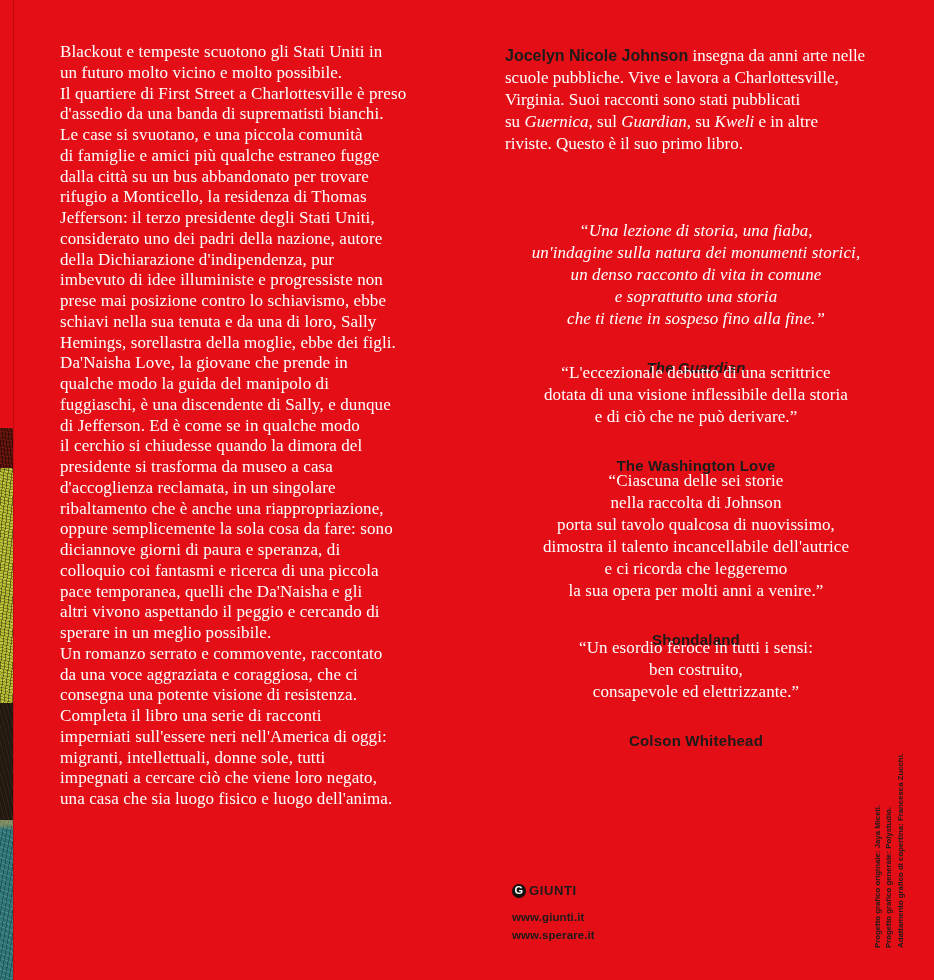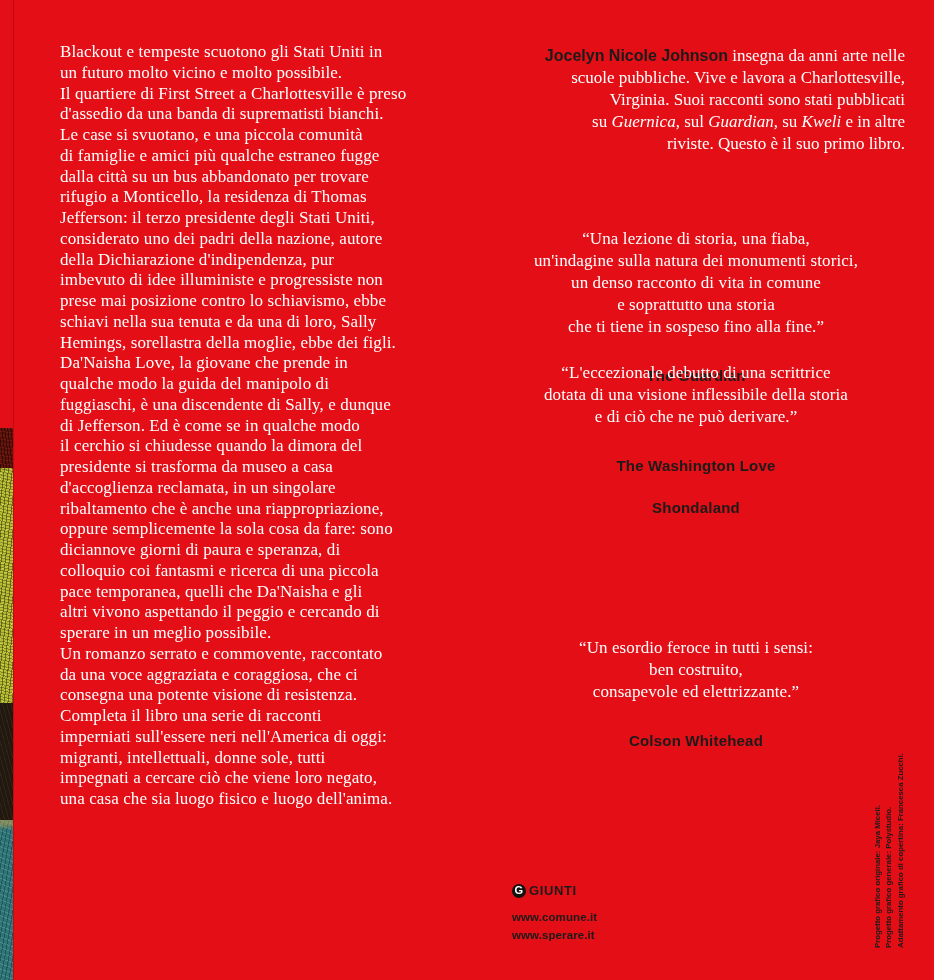--- a/index.html
+++ b/index.html
@@ -38,31 +38,31 @@
   .synopsis{
     position:absolute;left:60px;top:42px;width:410px;
     color:#ffffff;font-size:17px;line-height:20.75px;
     white-space:pre-line;letter-spacing:.1px;
   }
 
   
   .right-col{position:absolute;left:500px;top:0;width:392px;}
   .bio{
     position:absolute;left:5px;top:45px;width:400px;
-    color:#ffffff;font-size:17px;line-height:22px;white-space:pre-line;text-align:right;
+    color:#ffffff;font-size:17px;line-height:22px;white-space:pre-line;text-align:left;
   }
   .seg-name{font-family:"Liberation Sans", sans-serif;font-weight:bold;color:#1d1b1a;font-size:16px;}
   .seg-italic{font-style:italic;}
   .quote{position:absolute;left:0;width:392px;text-align:center;color:#ffffff;}
   .quote-text{font-size:17px;line-height:22px;white-space:pre-line;letter-spacing:.1px;}
   .quote-source{
     font-family:"Liberation Sans", sans-serif;font-weight:bold;
     color:#1d1b1a;font-size:15px;line-height:22px;letter-spacing:.2px;margin-top:27px;
   }
-  .q1{top:228px;} .q2{top:362px;} .q3{top:470px;} .q4{top:637px;}
+  .q1{top:220px;font-style:italic;} .q2{top:362px;} .q3{top:470px;} .q4{top:637px;}
 
   
   .publisher{position:absolute;left:512px;top:883px;font-family:"Liberation Sans", sans-serif;color:#1d1b1a;}
   .logo-row{display:flex;align-items:center;gap:3px;height:15px;}
   .logo-mark{width:14px;height:14px;border-radius:50%;background:#14110f;position:relative;flex:0 0 auto;}
   .logo-mark span{
     position:absolute;left:2.5px;top:0.5px;color:#ffffff;
     font-weight:bold;font-size:11px;line-height:13px;font-family:"Liberation Sans", sans-serif;
   }
   .logo-word{font-weight:bold;font-size:13px;letter-spacing:.6px;}
@@ -144,40 +144,46 @@
   </div>
 
   <div class="quote q2">
     <div class="quote-text">“L'eccezionale debutto di una scrittrice
 dotata di una visione inflessibile della storia
 e di ciò che ne può derivare.”</div>
     <div class="quote-source">The Washington Love</div>
   </div>
 
   <div class="quote q3">
+    <div class="quote-text">“Ciascuna delle sei storie
+nella raccolta di Johnson
+porta sul tavolo qualcosa di nuovissimo,
+dimostra il talento incancellabile dell'autrice
+e ci ricorda che leggeremo
+la sua opera per molti anni a venire.”</div>
     <div class="quote-source">Shondaland</div>
   </div>
 
   <div class="quote q4">
     <div class="quote-text">“Un esordio feroce in tutti i sensi:
 ben costruito,
 consapevole ed elettrizzante.”</div>
     <div class="quote-source">Colson Whitehead</div>
   </div>
 
 </div>
 
 <div class="publisher">
   <div class="logo-row">
     <div class="logo-mark">
       <span>G</span>
     </div>
     <div class="logo-word">GIUNTI</div>
   </div>
   <div class="sites">
-    <div>www.comune.it</div>
+    <div>www.giunti.it</div>
     <div>www.sperare.it</div>
   </div>
 </div>
 
 <div class="credits">Progetto grafico originale: Jaya Miceli.
 Progetto grafico generale: Polystudio.
 Adattamento grafico di copertina: Francesca Zucchi.</div>
 
 </body></html>

